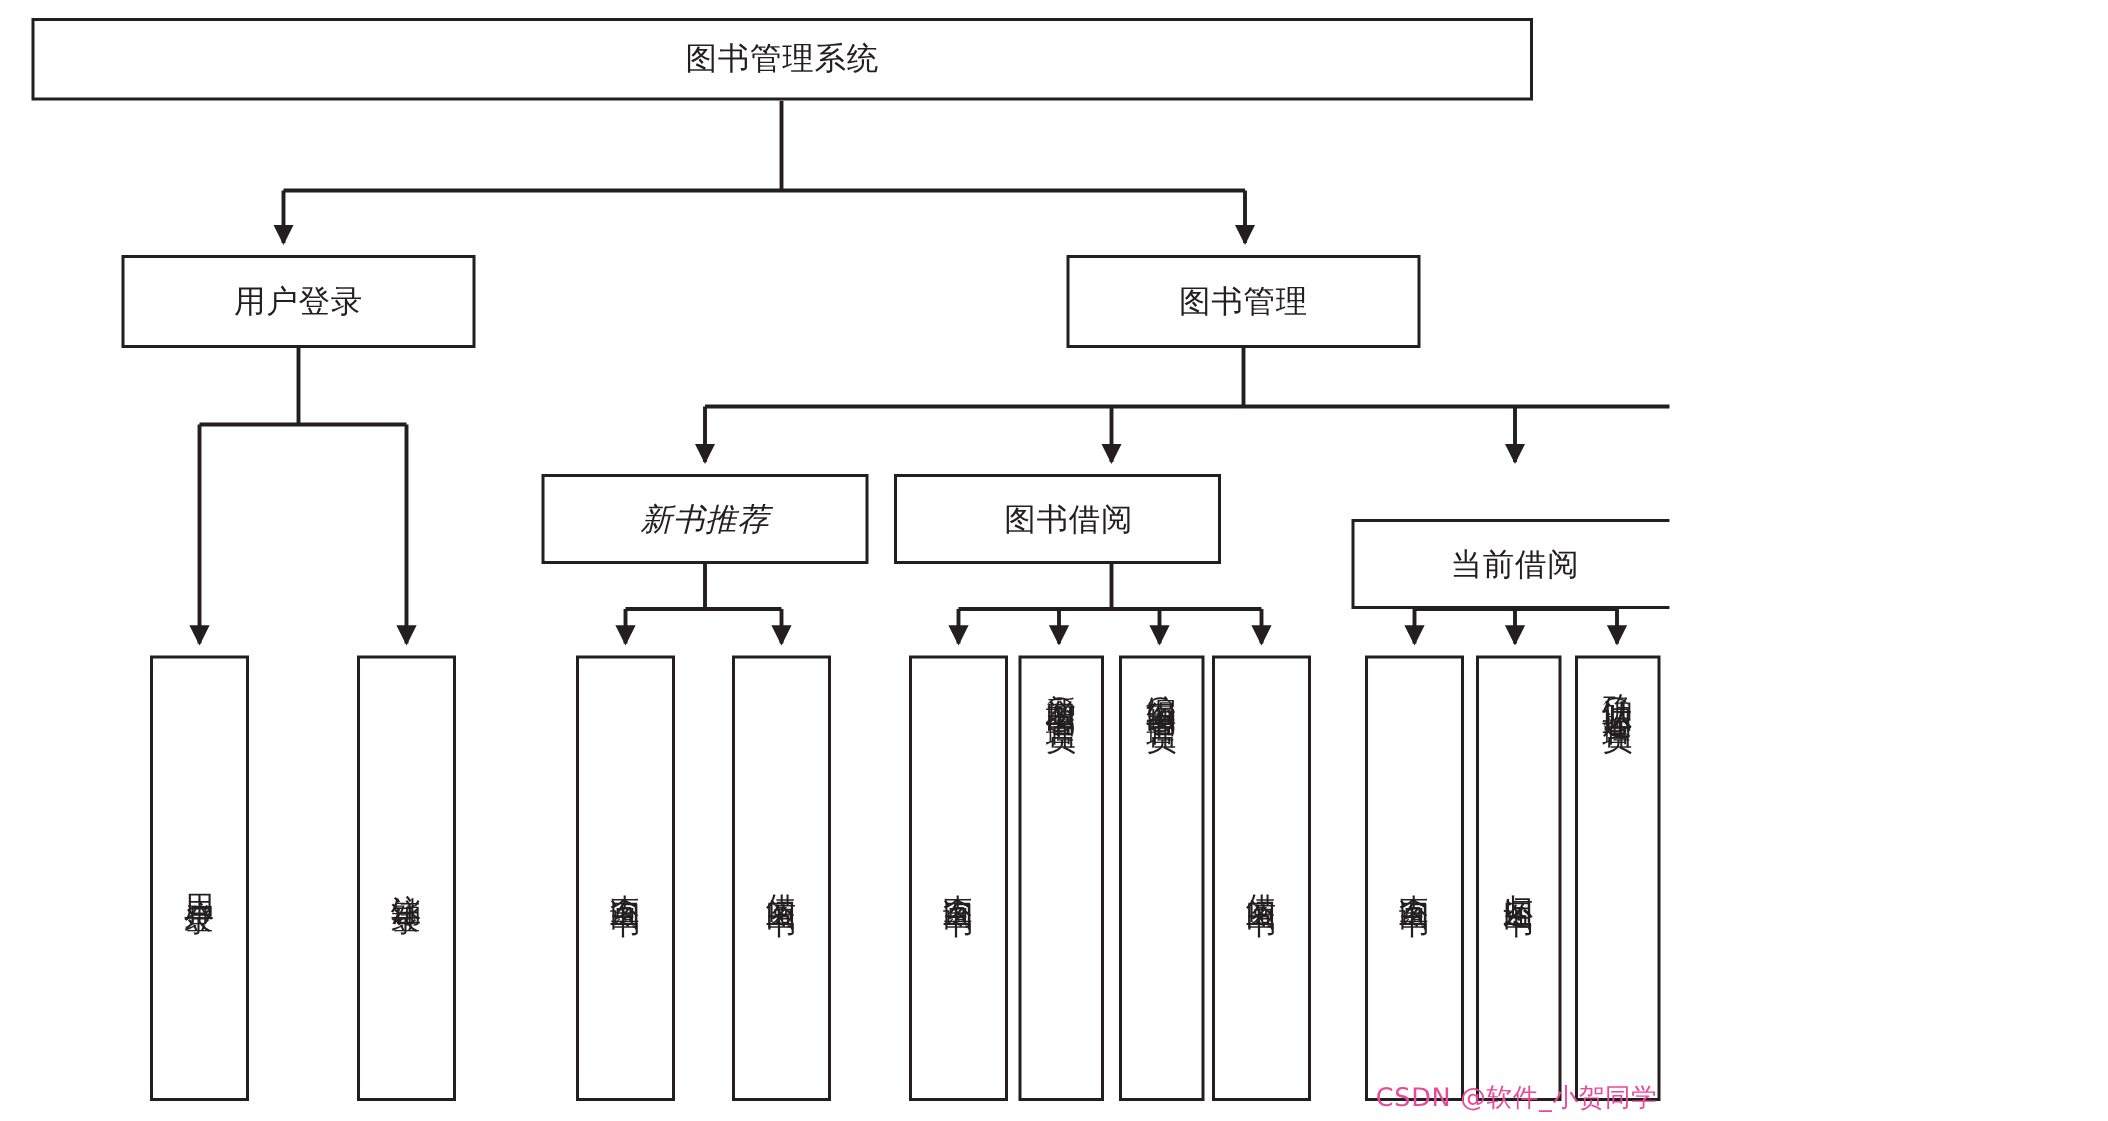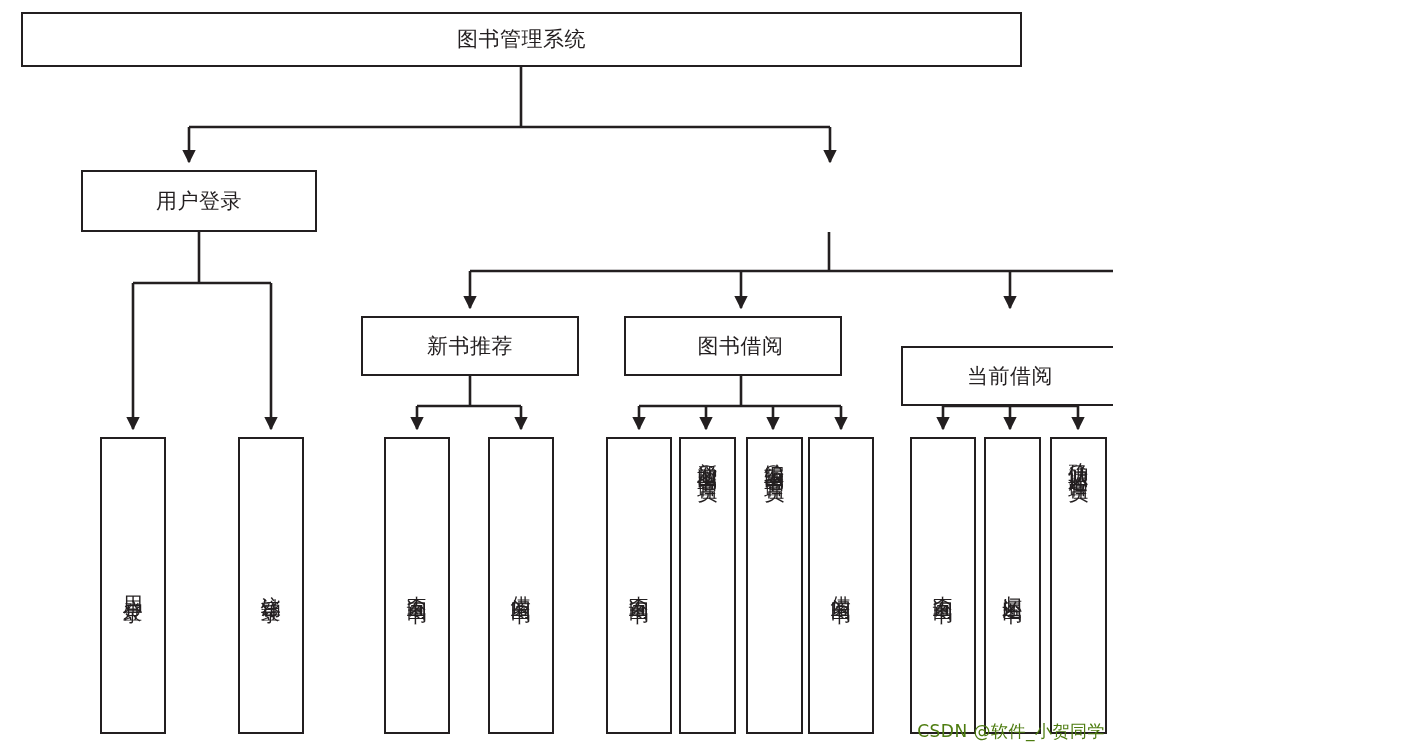--- a/index.html
+++ b/index.html
@@ -58,21 +58,21 @@
   }
   .leaf.leaf-mid {
     align-items: center;
     padding-top: 0;
   }
   .watermark {
     position: absolute;
     right: 8px;
     bottom: 4px;
     font-size: 17px;
-    color: #4d7c0f;
+    color: #ec4899;
     letter-spacing: 0.5px;
     z-index: 5;
     user-select: none;
     white-space: nowrap;
   }
 </style>
 </head>
 <body>
 
 <div id="canvas">
@@ -129,26 +129,29 @@
   </svg>
 
   <div class="node" style="left:21px; top:12px; width:1001px; height:55px;">
     <span class="node-label">图书管理系统</span>
   </div>
 
   <div class="node" style="left:81px; top:170px; width:236px; height:62px;">
     <span class="node-label">用户登录</span>
   </div>
 
-
-  <div class="node" style="left:361px; top:316px; width:218px; height:60px;">
+  <div class="node" style="left:711px; top:170px; width:236px; height:62px;">
+    <span class="node-label">图书管理</span>
+  </div>
+
+  <div class="node" style="left:361px; top:316px; width:218px; height:60px;font-style:italic;">
     <span class="node-label">新书推荐</span>
   </div>
 
-  <div class="node" style="left:624px; top:316px; width:218px; height:60px;padding-left:15px;">
+  <div class="node" style="left:596px; top:316px; width:218px; height:60px;padding-left:15px;">
     <span class="node-label">图书借阅</span>
   </div>
 
   <div class="node" style="left:901px; top:316px; width:218px; height:60px;margin-top:30px;">
     <span class="node-label">当前借阅</span>
   </div>
 
 
   <div class="node leaf leaf-mid" style="left:100px; top:437px; width:66px; height:297px;">
     <span class="node-label">用户登录</span>

